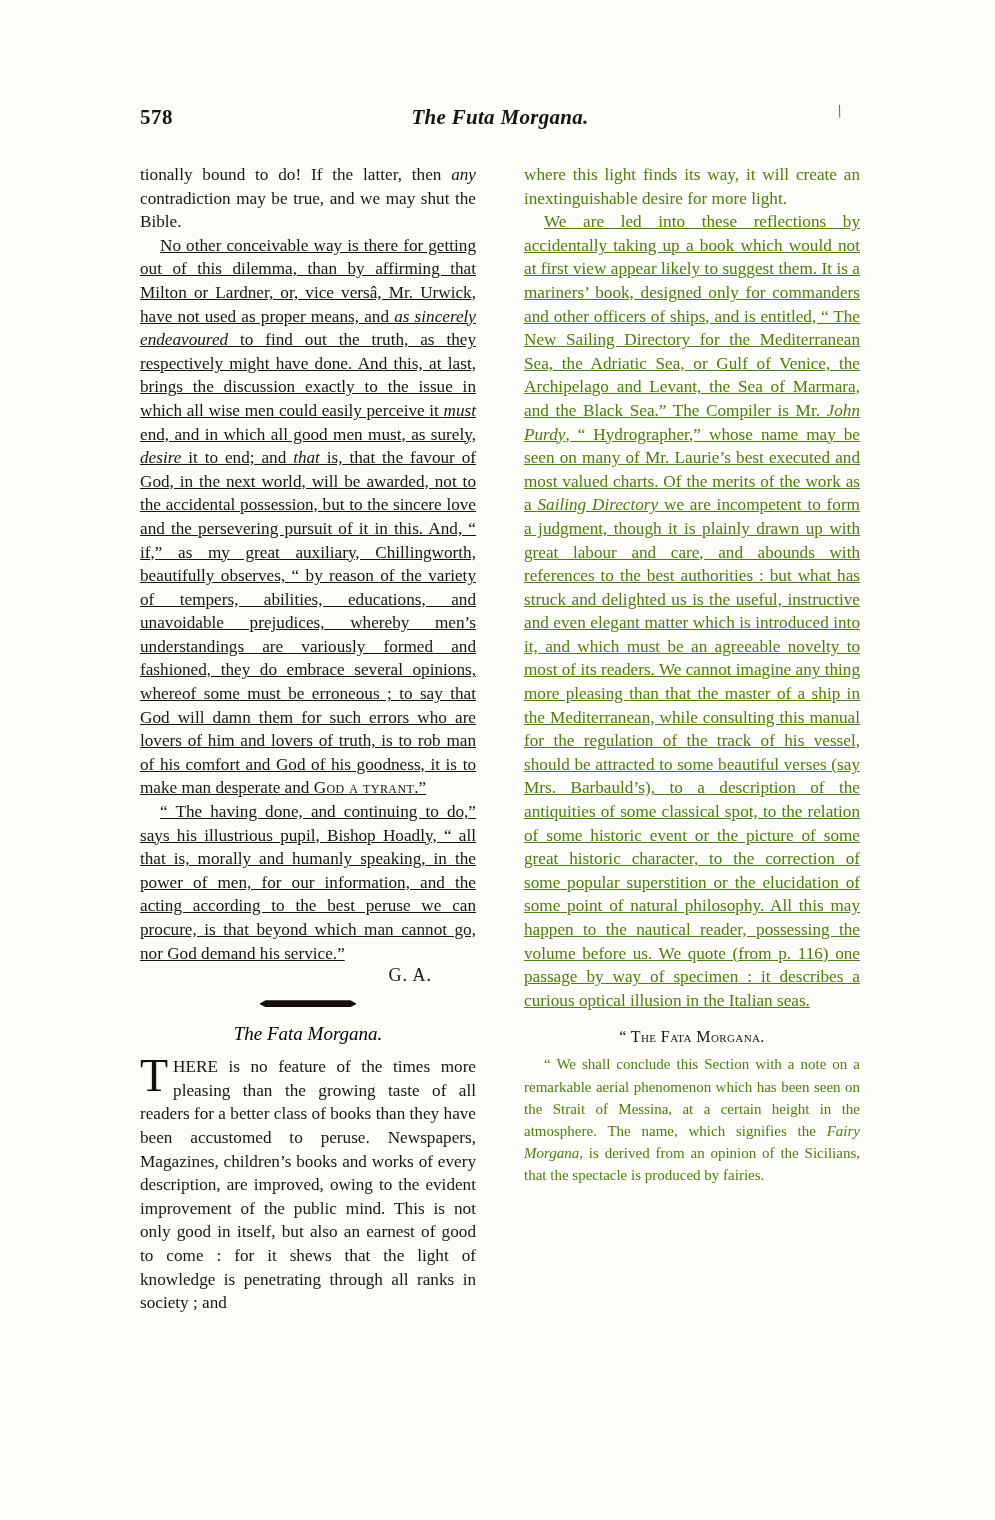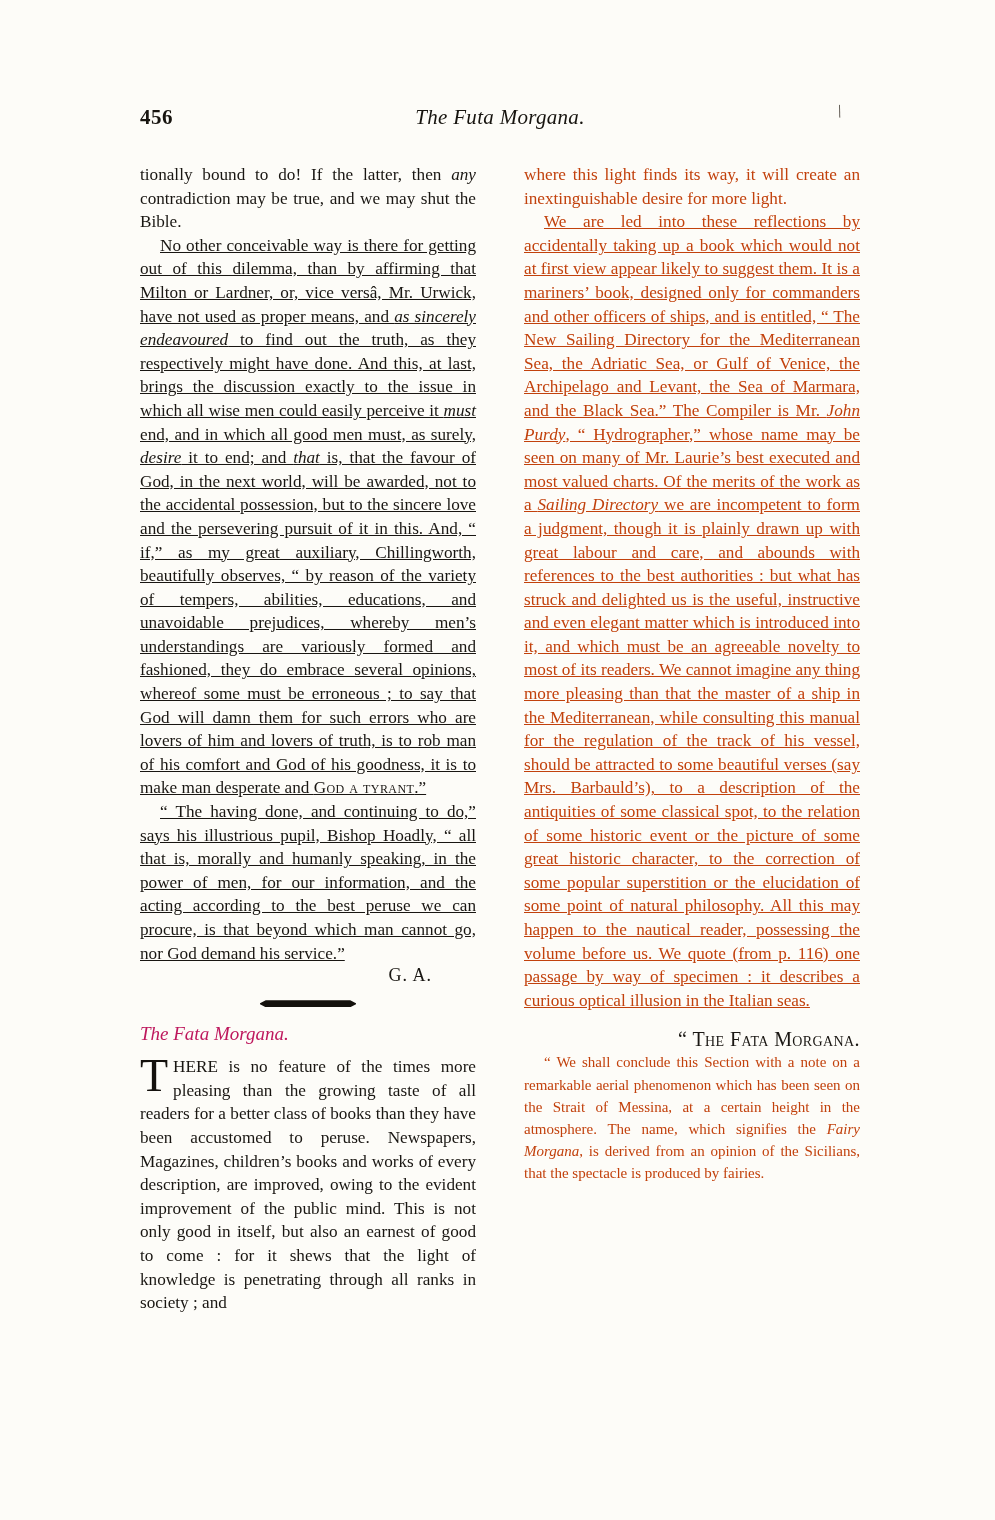--- a/index.html
+++ b/index.html
@@ -40,21 +40,21 @@
     letter-spacing: 0.5px;
     color: #17140f;
   }
   .head-title {
     position: absolute;
     left: 0;
     right: 0;
     text-align: center;
     font-size: 21px;
     font-style: italic;
-    font-weight: normal;
+    font-weight: bold;
     letter-spacing: 0.3px;
     color: #17140f;
   }
   .head-mark {
     position: absolute;
     right: 18px;
     top: -4px;
     font-size: 18px;
     color: #4a443c;
     transform: rotate(18deg);
@@ -96,61 +96,63 @@
     justify-content: center;
     margin: 14px 0 16px 0;
   }
   .rule {
     width: 96px;
     height: 7px;
     background: #14110d;
     clip-path: polygon(0 42%, 6% 0, 94% 0, 100% 42%, 100% 58%, 94% 100%, 6% 100%, 0 58%);
   }
   .section-title {
+    text-align: center;
     font-style: italic;
     font-size: 19px;
     margin-bottom: 10px;
-    color: #be185d;
+    color: #000000;
   }
   .dropcap-para {
     position: relative;
     text-indent: 0;
   }
   .dropcap {
     float: left;
     font-size: 46px;
     line-height: 38px;
     padding: 2px 5px 0 0;
     font-family: "Liberation Serif", serif;
     font-weight: normal;
     color: #14110d;
   }
   .subhead {
-    text-align: right;
-    font-size: 20px;
+    text-align: center;
+    font-size: 16px;
     margin-top: 16px;
+    margin-bottom: 7px;
     letter-spacing: 0.3px;
   }
   .subhead .sc { font-variant: small-caps; }
   .small {
     font-size: 15px;
     line-height: 22.2px;
   }
   .fade2 { color: #272219; filter: blur(0.18px); }
   .fade3 { color: #2d2720; filter: blur(0.35px); }
-  .col-right p { color: #c2410c; }
+  .col-right p { color: #4d7c0f; }
 </style>
 </head>
 <body>
 
 <div class="page">
   <div class="page-inner">
 
     <div class="running-head">
-      <span class="folio">456</span>
+      <span class="folio">578</span>
       <span class="head-title">The Futa Morgana.</span>
       <span class="head-mark">\</span>
     </div>
 
     <div class="columns">
 
       <div class="col col-left">
         <p class="noind">tionally bound to do! If the latter, then <i>any</i> contradiction may be true, and we may shut the Bible.</p>
         <p class="ind">No other conceivable way is there for getting out of this dilemma, than by affirming that Milton or Lardner, or, vice versâ, Mr. Urwick, have not used as proper means, and <i>as sincerely endeavoured</i> to find out the truth, as they respectively might have done. And this, at last, brings the discussion exactly to the issue in which all wise men could easily perceive it <i>must</i> end, and in which all good men must, as surely, <i>desire</i> it to end; and <i>that</i> is, that the favour of God, in the next world, will be awarded, not to the accidental possession, but to the sincere love and the persevering pursuit of it in this. And, “ if,” as my great auxiliary, Chillingworth, beautifully observes, “ by reason of the variety of tempers, abilities, educations, and unavoidable prejudices, whereby men’s understandings are variously formed and fashioned, they do embrace several opinions, whereof some must be erroneous ; to say that God will damn them for such errors who are lovers of him and lovers of truth, is to rob man of his comfort and God of his goodness, it is to make man desperate and <span class="sc">God a tyrant</span>.”</p>
         <p class="ind">“ The having done, and continuing to do,” says his illustrious pupil, Bishop Hoadly, “ all that is, morally and humanly speaking, in the power of men, for our information, and the acting according to the best peruse we can procure, is that beyond which man cannot go, nor God demand his service.”</p>

